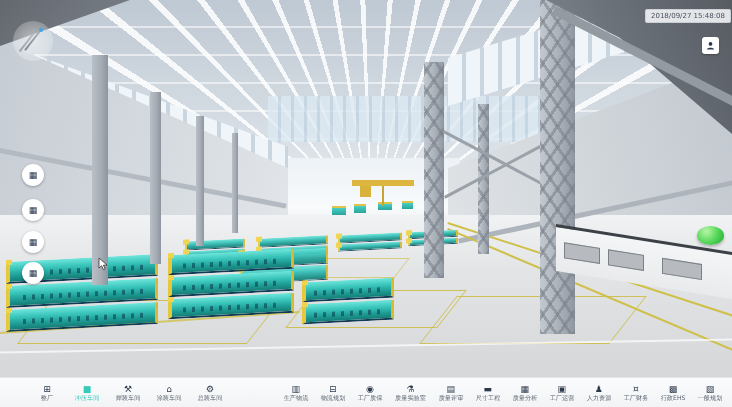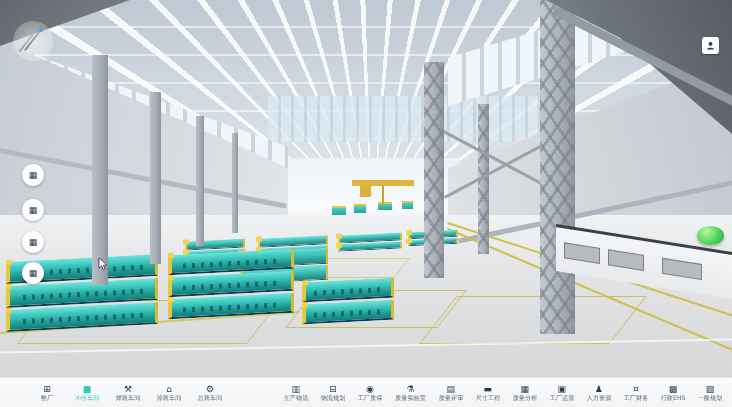--- a/index.html
+++ b/index.html
@@ -195,20 +195,21 @@
         </svg>
     </div>
   </div>
 
   <div class="compass">
     <span class="needle"></span>
     <span class="needle n2"></span>
     <span class="dot"></span>
   </div>
 
+  <div class="timechip">2018/09/27 15:48:08</div>
 
   <div class="userbtn">
     <svg width="9" height="9" viewBox="0 0 10 10">
         <circle cx="5" cy="3.2" r="2.1" fill="#2c3a4c"></circle>
         <path d="M1,9.4 C1,6.8 9,6.8 9,9.4 Z" fill="#2c3a4c"></path>
       </svg>
   </div>
 
   <div class="circlebtn" style="top:164px">
       <span>▦</span>

